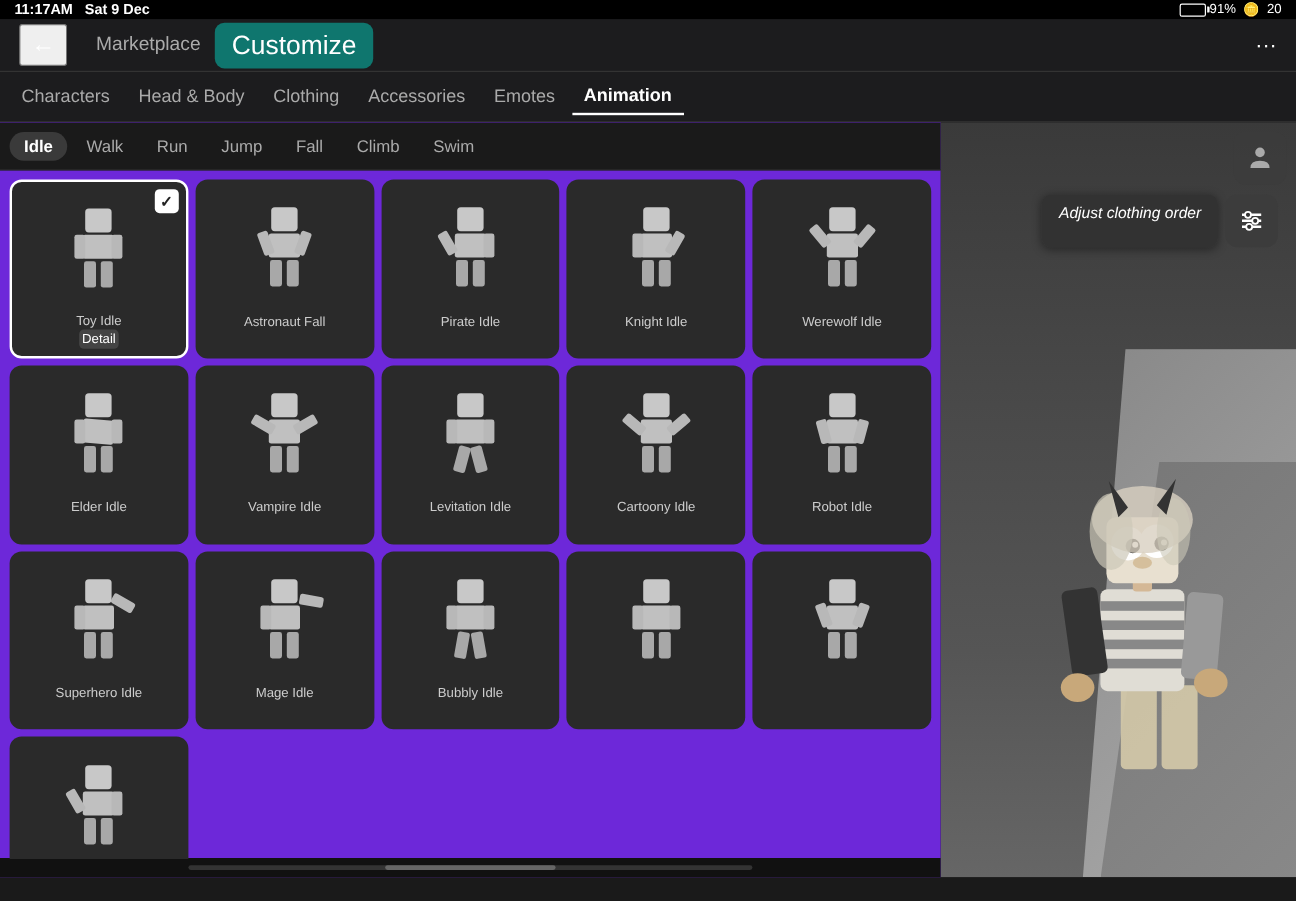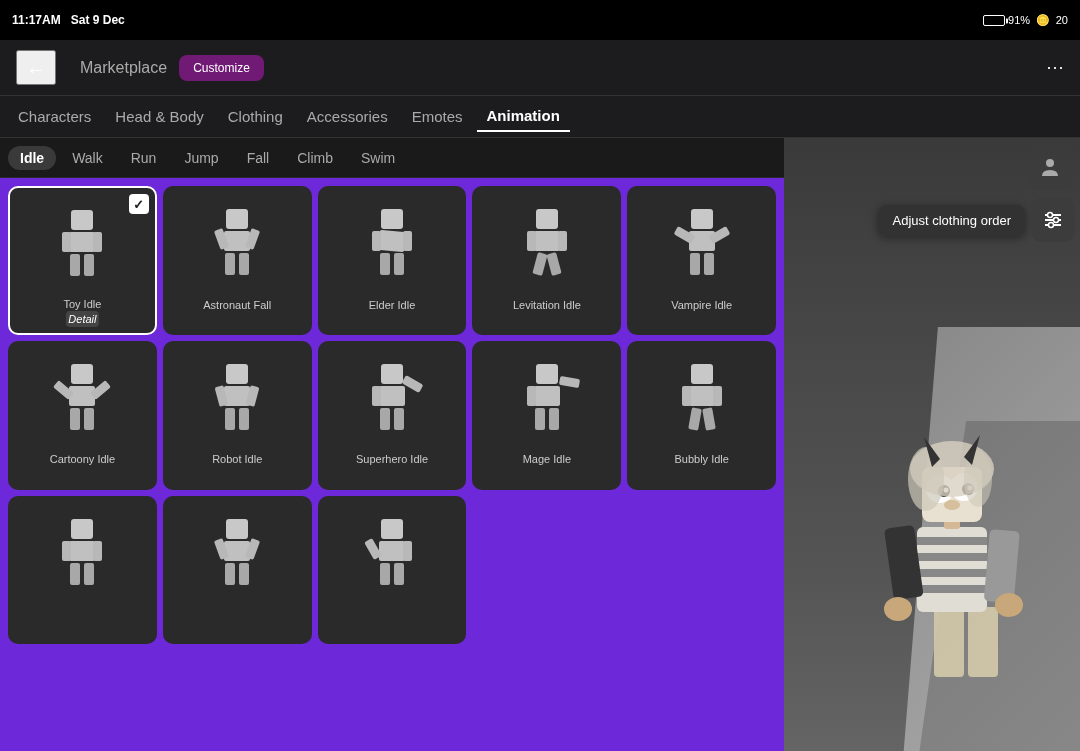--- a/index.html
+++ b/index.html
@@ -8,21 +8,21 @@
       height: 751px;
       background: #1a1a1a;
       font-family: -apple-system, BlinkMacSystemFont, 'Segoe UI', sans-serif;
       overflow: hidden;
       color: #fff;
     }
 
     
     .status-bar {
       background: #000;
-      height: 40px;
+      height: 16px;
       display: flex;
       align-items: center;
       justify-content: space-between;
       padding: 0 12px;
       font-size: 12px;
       color: #fff;
     }
     .status-left { font-weight: 600; }
     .status-right { display: flex; align-items: center; gap: 6px; font-size: 11px; }
     .battery-icon {
@@ -46,21 +46,21 @@
     .battery-fill {
       height: 100%;
       background: #4caf50;
       border-radius: 1px;
       width: 85%;
     }
 
     
     .top-nav {
       background: #1c1c1e;
-      height: 56px;
+      height: 44px;
       display: flex;
       align-items: center;
       padding: 17px 16px;
       gap: 12px;
       border-bottom: 1px solid #333;
     }
     .back-btn {
       color: #fff;
       font-size: 20px;
       cursor: pointer;
@@ -73,25 +73,25 @@
     }
     .nav-tab-marketplace {
       background: transparent;
       color: #aaa;
       border: none;
       font-size: 16px;
       padding: 6px 12px;
       cursor: pointer;
     }
     .nav-tab-customize {
-      background: #701a75;
+      background: #0f766e;
       color: #fff;
       border: none;
       border-radius: 8px;
-      font-size: 12px;
+      font-size: 22px;
       padding: 6px 14px;
       cursor: pointer;
       font-weight: 500;
       text-align: center;
     }
     .dots-menu {
       margin-left: auto;
       color: #fff;
       font-size: 18px;
       cursor: pointer;
@@ -305,21 +305,20 @@
       left: 50%;
       transform: translateX(-50%);
       background: #444;
       color: #fff;
       border: none;
       border-radius: 4px;
       font-size: 11px;
       padding: 2px 2px;
       cursor: pointer;
       white-space: nowrap;
-      font-style: italic;
     }
 
     
     .scroll-bar-area {
       height: 16px;
       background: #111;
       display: flex;
       align-items: center;
       justify-content: center;
       padding: 4px 20%;
@@ -413,24 +412,24 @@
       justify-content: center;
       cursor: pointer;
       border: none;
       color: #fff;
     }
 
     
     .tooltip-container {
       position: absolute;
       top: 60px;
-      right: 5px;
-      display: flex;
-      align-items: center;
+      right: 15px;
+      display: flex;
       gap: 6px;
+      font-style: italic;
     }
     .tooltip-box {
       background: rgba(50,50,50,0.95);
       color: #fff;
       font-size: 13px;
       padding: 8px 14px;
       border-radius: 8px;
       white-space: nowrap;
       box-shadow: 0 2px 8px rgba(0,0,0,0.4);
     }
@@ -523,56 +522,95 @@
       <div class="fig-arm-l"></div>
       <div class="fig-arm-r"></div>
       <div class="fig-leg-l"></div>
       <div class="fig-leg-r"></div>
     </div>
             </div>
             <div class="anim-label">Astronaut Fall</div>
           </div>
           <div class="anim-item">
             <div class="anim-thumb">
+              <div class="roblox-figure pose-pirate">
+      <div class="fig-head"></div>
+      <div class="fig-body"></div>
+      <div class="fig-arm-l"></div>
+      <div class="fig-arm-r"></div>
+      <div class="fig-leg-l"></div>
+      <div class="fig-leg-r"></div>
+    </div>
+            </div>
+            <div class="anim-label">Pirate Idle</div>
+          </div>
+          <div class="anim-item">
+            <div class="anim-thumb">
+              <div class="roblox-figure pose-knight">
+      <div class="fig-head"></div>
+      <div class="fig-body"></div>
+      <div class="fig-arm-l"></div>
+      <div class="fig-arm-r"></div>
+      <div class="fig-leg-l"></div>
+      <div class="fig-leg-r"></div>
+    </div>
+            </div>
+            <div class="anim-label">Knight Idle</div>
+          </div>
+          <div class="anim-item">
+            <div class="anim-thumb">
+              <div class="roblox-figure pose-werewolf">
+      <div class="fig-head"></div>
+      <div class="fig-body"></div>
+      <div class="fig-arm-l"></div>
+      <div class="fig-arm-r"></div>
+      <div class="fig-leg-l"></div>
+      <div class="fig-leg-r"></div>
+    </div>
+            </div>
+            <div class="anim-label">Werewolf Idle</div>
+          </div>
+          <div class="anim-item">
+            <div class="anim-thumb">
               <div class="roblox-figure pose-elder">
       <div class="fig-head"></div>
       <div class="fig-body"></div>
       <div class="fig-arm-l"></div>
       <div class="fig-arm-r"></div>
       <div class="fig-leg-l"></div>
       <div class="fig-leg-r"></div>
     </div>
             </div>
             <div class="anim-label">Elder Idle</div>
           </div>
           <div class="anim-item">
             <div class="anim-thumb">
+              <div class="roblox-figure pose-vampire">
+      <div class="fig-head"></div>
+      <div class="fig-body"></div>
+      <div class="fig-arm-l"></div>
+      <div class="fig-arm-r"></div>
+      <div class="fig-leg-l"></div>
+      <div class="fig-leg-r"></div>
+    </div>
+            </div>
+            <div class="anim-label">Vampire Idle</div>
+          </div>
+          <div class="anim-item">
+            <div class="anim-thumb">
               <div class="roblox-figure pose-levitation">
       <div class="fig-head"></div>
       <div class="fig-body"></div>
       <div class="fig-arm-l"></div>
       <div class="fig-arm-r"></div>
       <div class="fig-leg-l"></div>
       <div class="fig-leg-r"></div>
     </div>
             </div>
             <div class="anim-label">Levitation Idle</div>
-          </div>
-          <div class="anim-item">
-            <div class="anim-thumb">
-              <div class="roblox-figure pose-vampire">
-      <div class="fig-head"></div>
-      <div class="fig-body"></div>
-      <div class="fig-arm-l"></div>
-      <div class="fig-arm-r"></div>
-      <div class="fig-leg-l"></div>
-      <div class="fig-leg-r"></div>
-    </div>
-            </div>
-            <div class="anim-label">Vampire Idle</div>
           </div>
           <div class="anim-item">
             <div class="anim-thumb">
               <div class="roblox-figure pose-cartoony">
       <div class="fig-head"></div>
       <div class="fig-body"></div>
       <div class="fig-arm-l"></div>
       <div class="fig-arm-r"></div>
       <div class="fig-leg-l"></div>
       <div class="fig-leg-r"></div>

